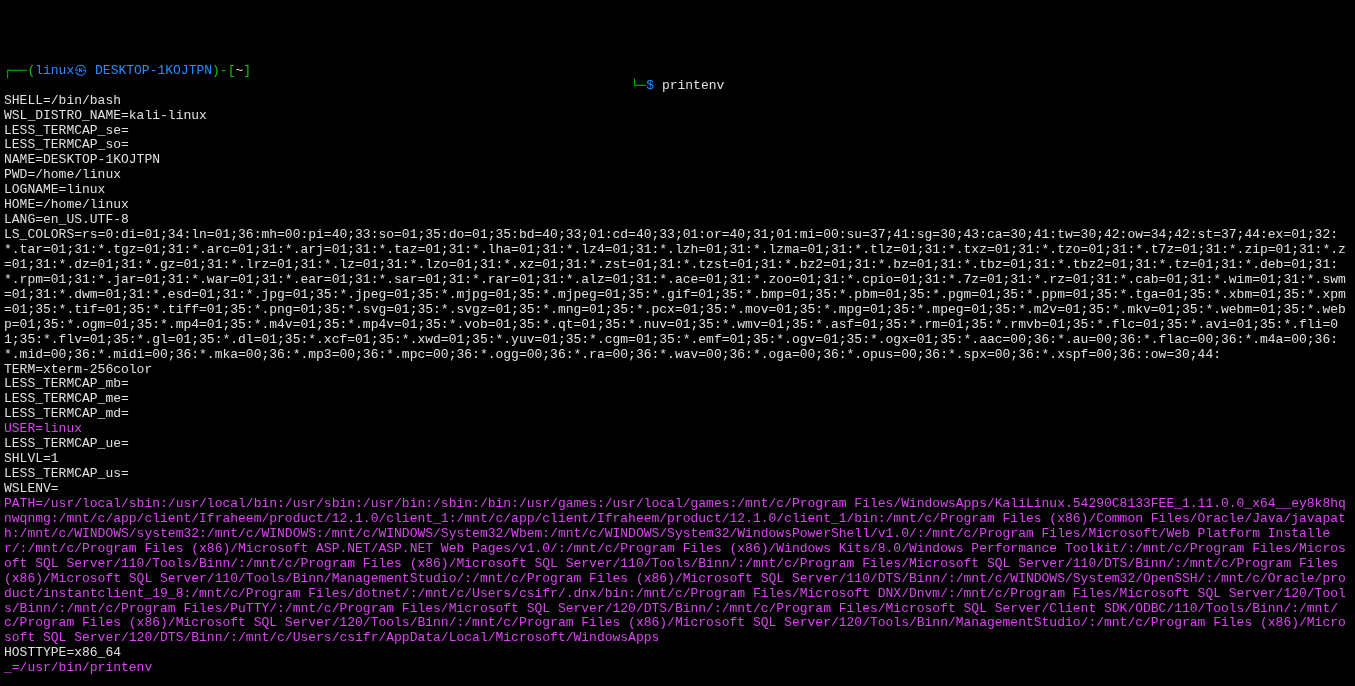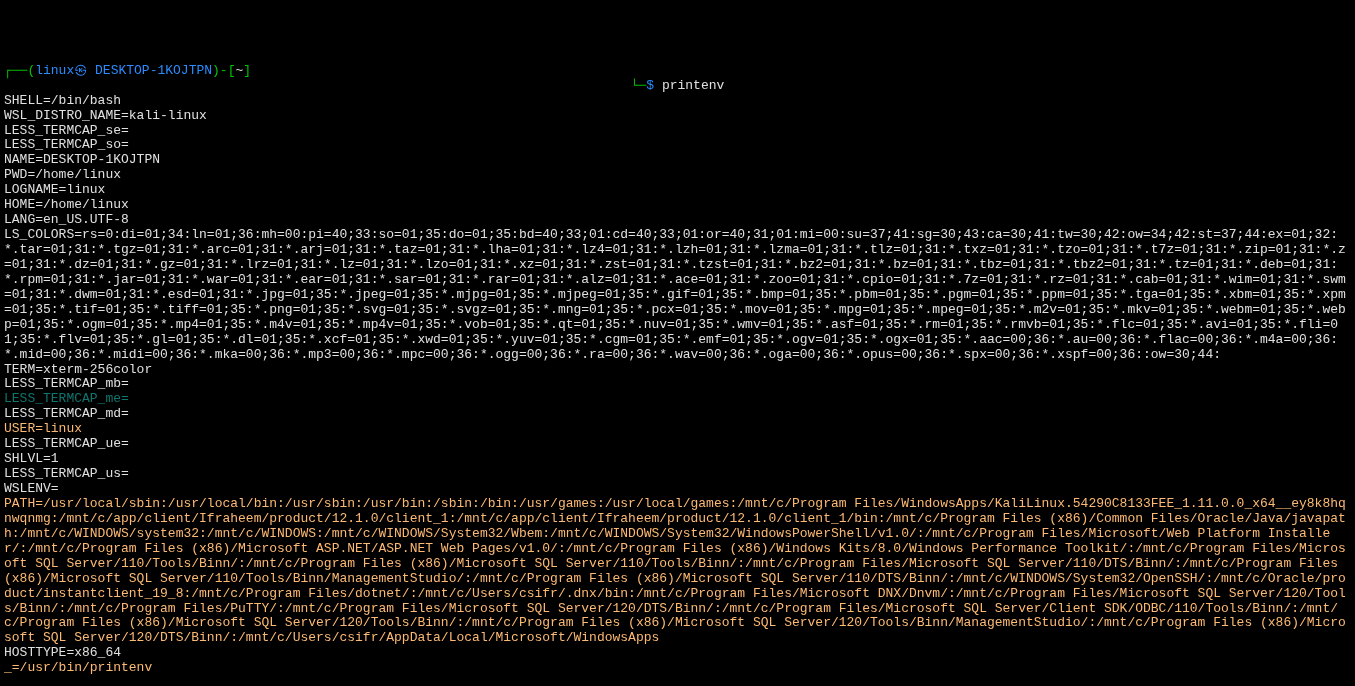--- a/index.html
+++ b/index.html
@@ -9,22 +9,22 @@
       font-family: "Consolas", "Courier New", monospace;
       font-size: 13px;
       line-height: 1.15;
       padding: 4px;
       white-space: pre-wrap;
       word-break: break-all;
       width: 1355px;
     }
     .green { color: #00c800; }
     .blue  { color: #2a8cff; }
-    .cyan  { color: #fdba74; }
-    .red   { color: #0f766e; }
+    .cyan  { color: #d946ef; }
+    .red   { color: #e5e5e5; }
     .white { color: #e0e0e0; }
     .prompt-line { display: block; text-align: center; }
     .prefix-line { display: block; }
     .out-line    { display: block; font-family: Liberation Mono, monospace; }
     .term { display: block; }
   </style>
 </head>
 <body>
 
 

